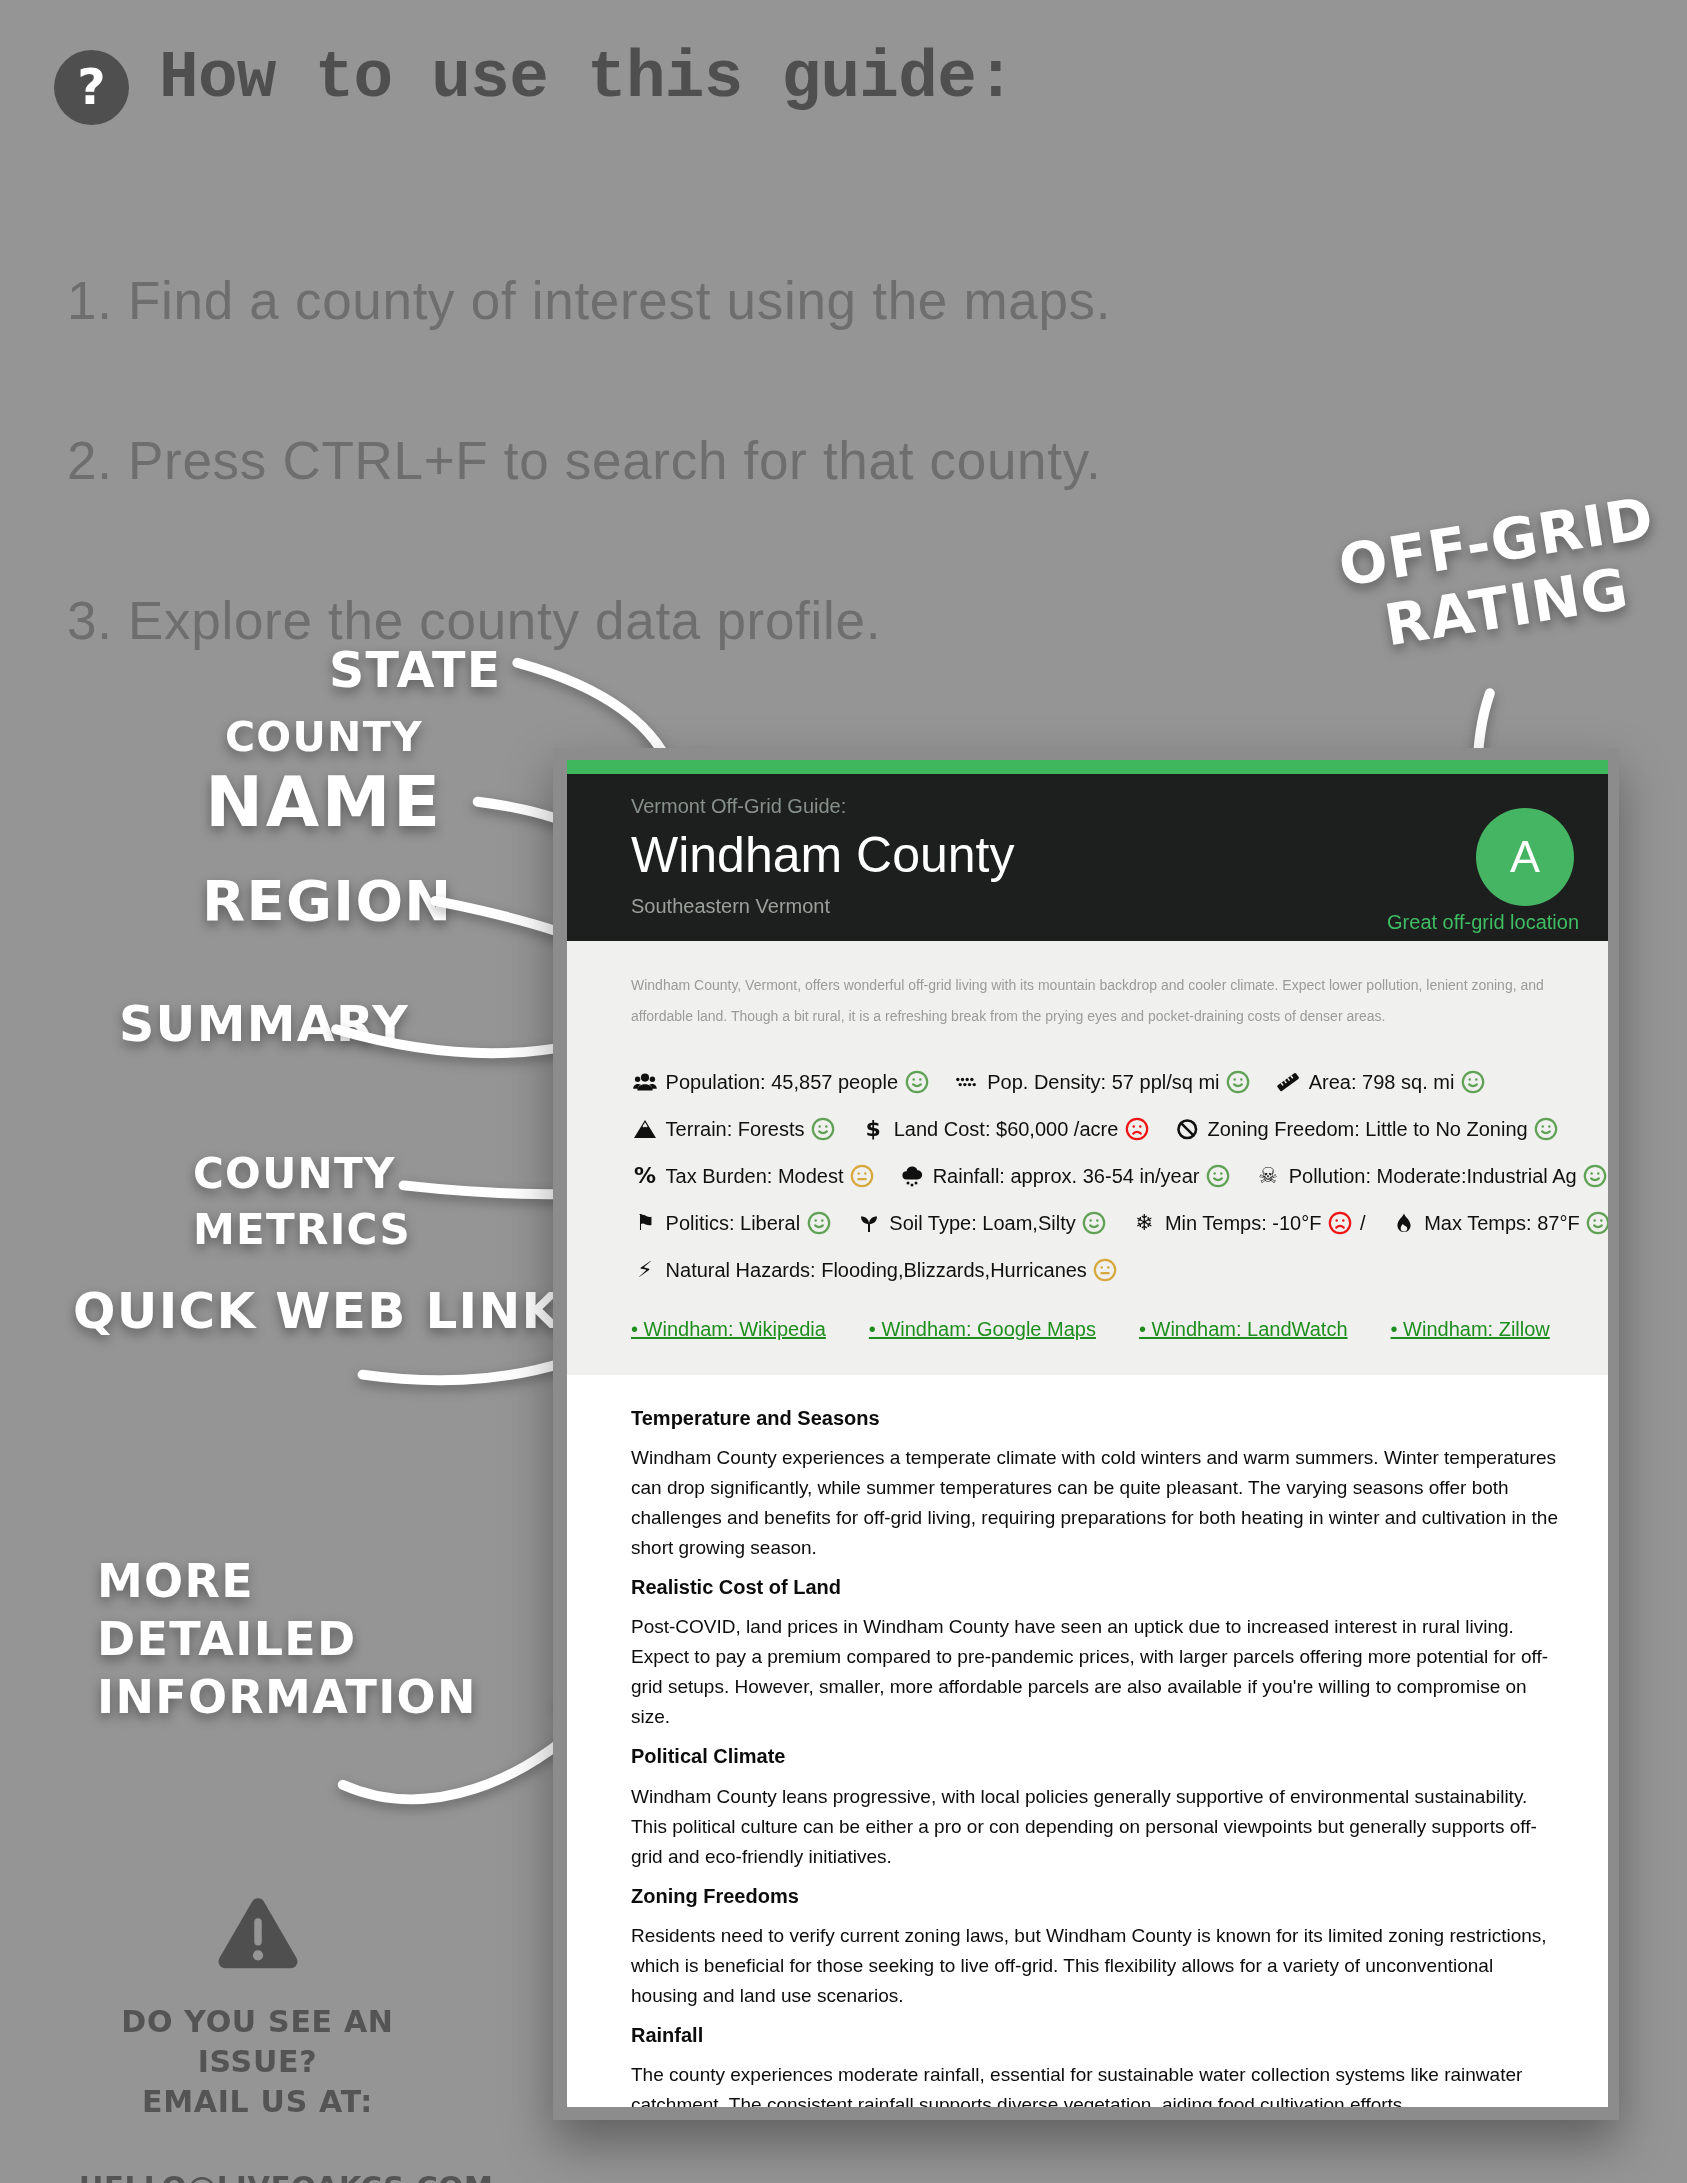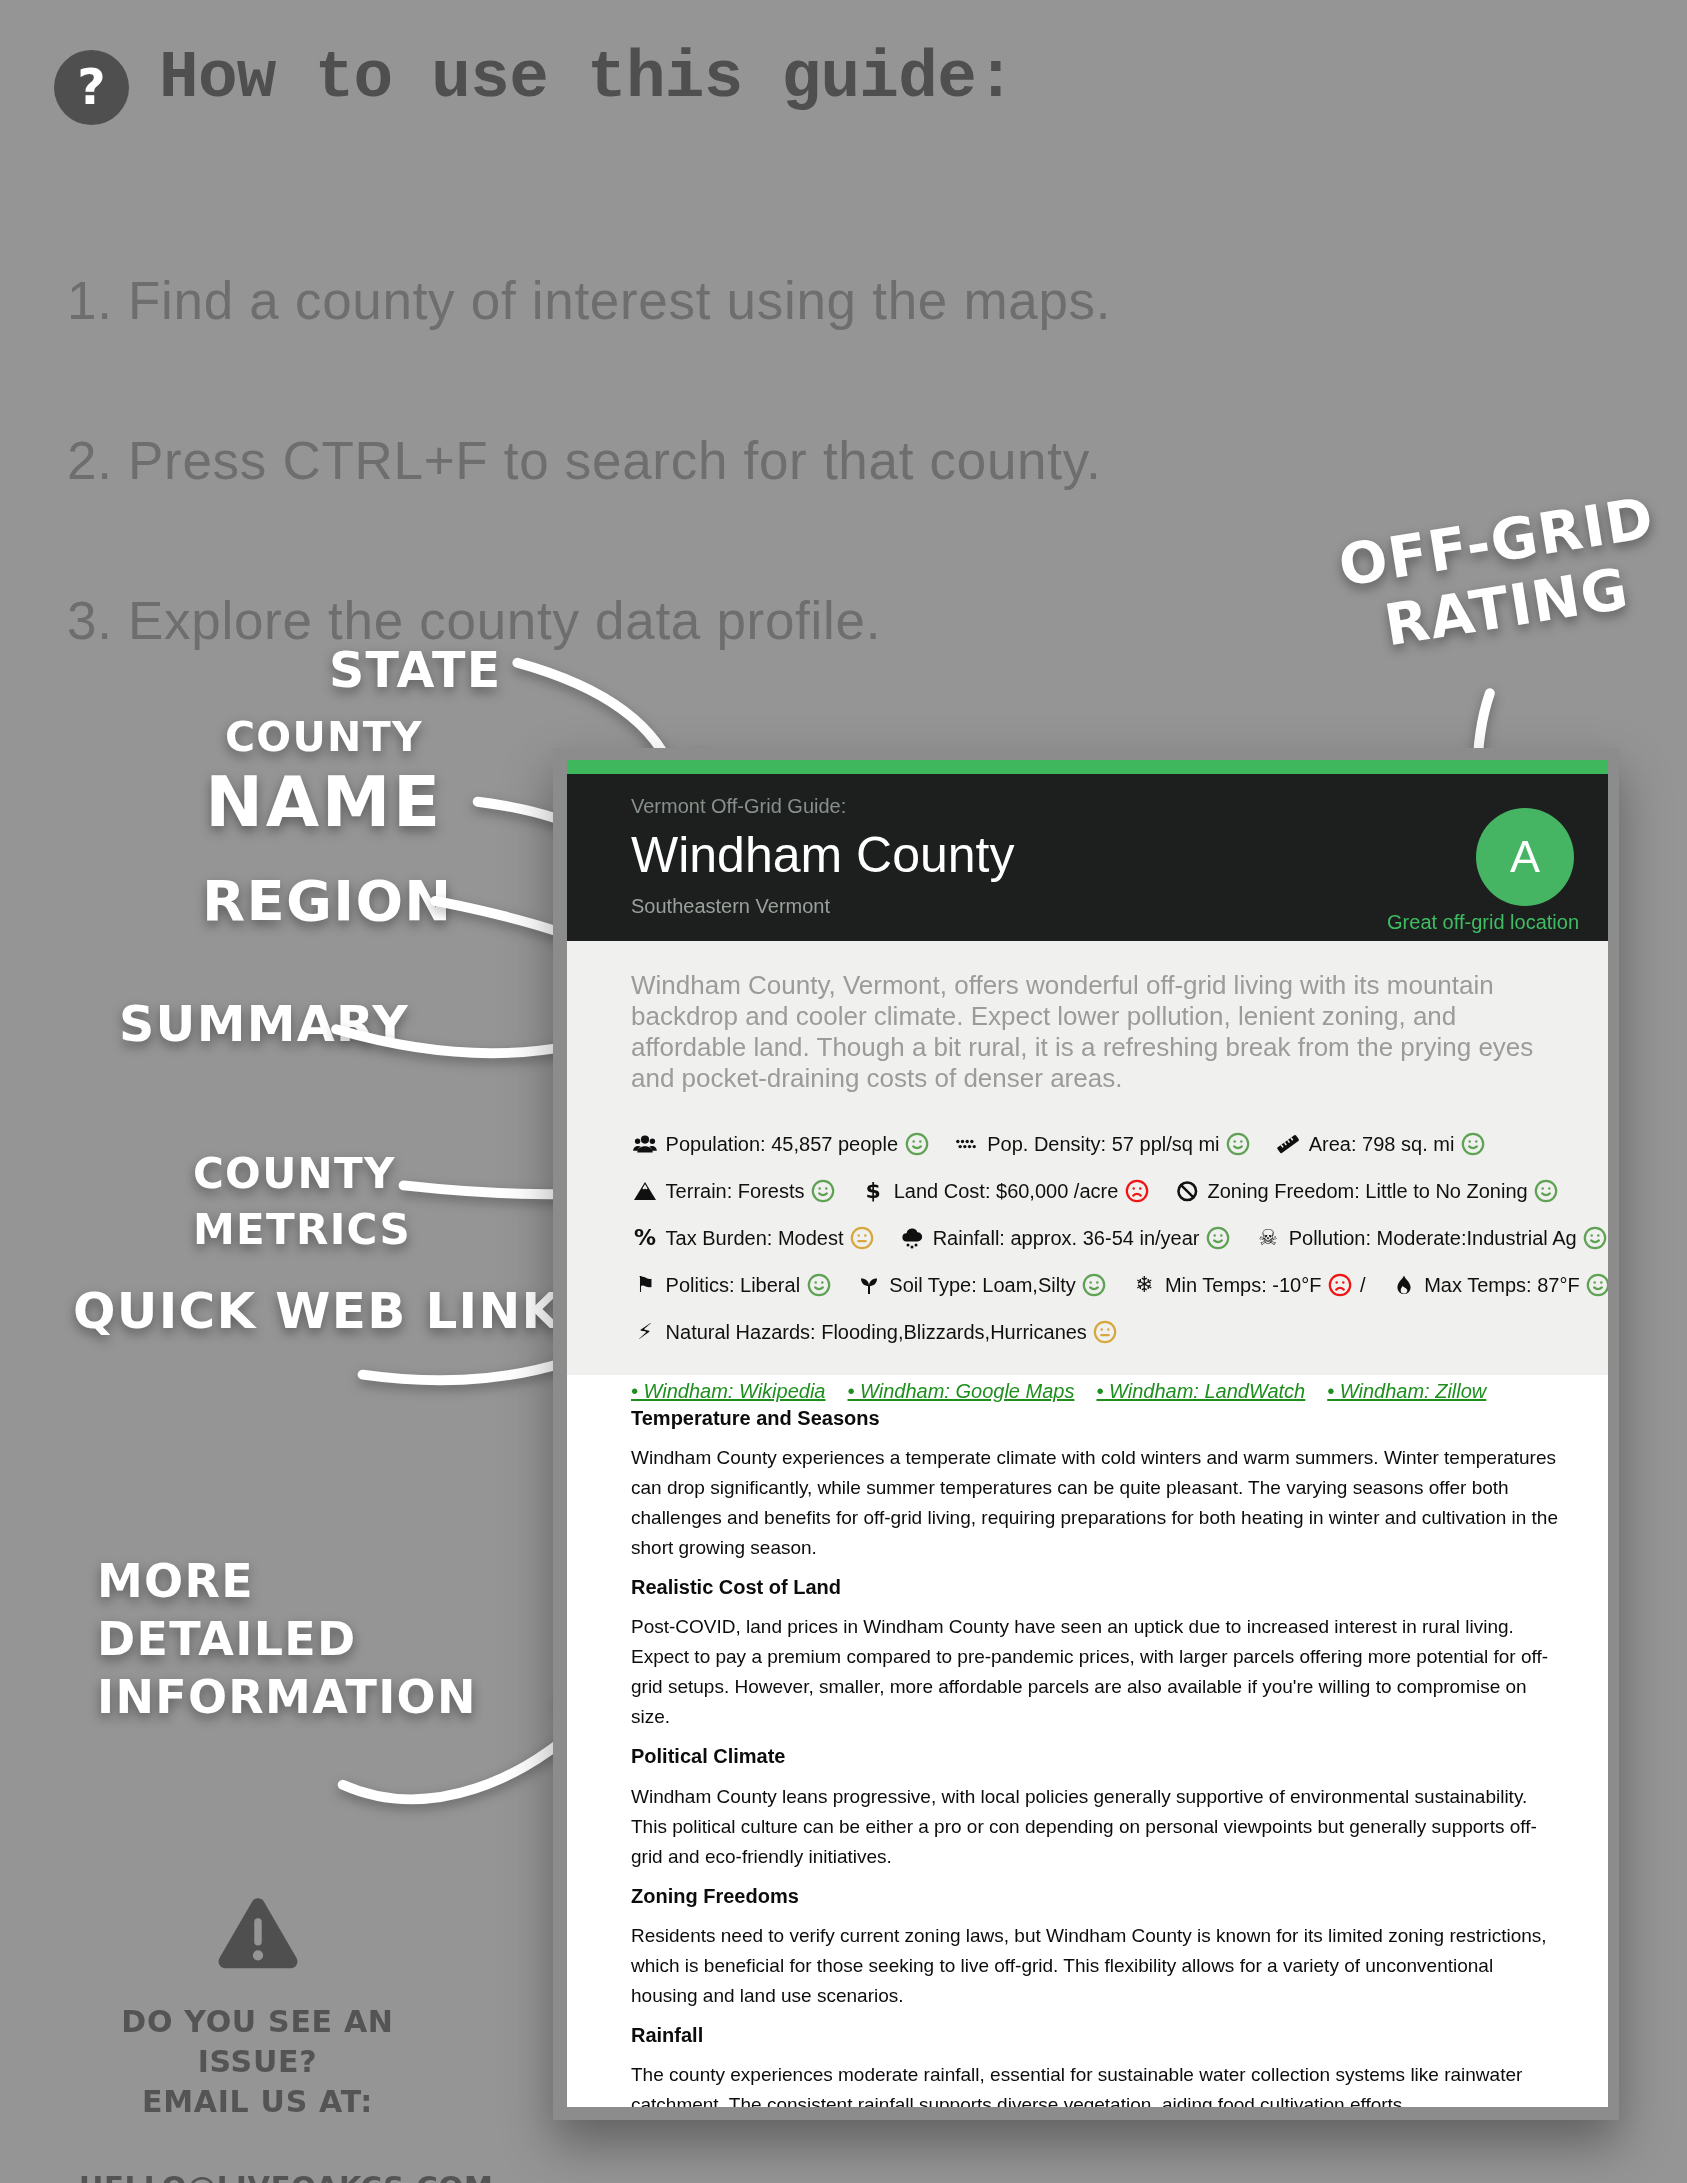--- a/index.html
+++ b/index.html
@@ -66,29 +66,29 @@
   .kicker{padding-top:21px;font-size:20px;color:#87908a;}
   .ctitle{margin-top:8px;font-size:50px;color:#ffffff;letter-spacing:0;}
   .cregion{margin-top:10.6px;font-size:20px;color:#9aa09b;}
   .badge{
     position:absolute;right:34px;top:34px;width:98px;height:98px;border-radius:50%;
     background:#45b563;color:#fff;font-size:45px;
     display:flex;align-items:center;justify-content:center;
   }
   .badge-caption{position:absolute;right:29px;bottom:6.6px;color:#3fbd63;font-size:20px;}
   .band{background:#f0f0ee;height:434px;box-sizing:border-box;padding:29px 53px 0 64px;}
-  .summary{color:#9b9b9b;font-size:26px;line-height:31px;width:928px;}
+  .summary{color:#9b9b9b;font-size:14px;line-height:31px;width:928px;}
   .metrics{margin-top:26.5px;}
   .mrow{display:flex;align-items:center;height:47px;column-gap:24px;font-size:20px;color:#101010;}
   .mitem{display:inline-flex;align-items:center;white-space:nowrap;}
   .micon{display:inline-flex;width:28px;justify-content:center;margin-right:6.6px;}
   .gi{font-family:"DejaVu Sans",sans-serif;font-size:22px;font-weight:bold;line-height:22.5px;}
   .smiley{margin-left:6.6px;}
   .msep{margin-left:8px;font-size:20px;}
-  .links{margin-top:24px;display:flex;column-gap:22px;font-size:20px;font-style:italic;}
+  .links{margin-top:24px;display:flex;column-gap:43px;font-size:20px;}
   .weblink{color:#1e8e1e;text-decoration:underline;cursor:pointer;white-space:nowrap;}
   .cbody{padding:18.5px 53px 0 64px;color:#0c0c0c;}
   .cbody h3{font-size:20px;font-weight:bold;margin:13.2px 0;}
   .cbody p{font-size:19px;line-height:30px;margin:13.2px 0;width:928px;}
   
   .arrows{position:absolute;left:0;top:0;pointer-events:none;}
   .arrow{stroke:#ffffff;stroke-width:15;fill:none;stroke-linecap:round;}
 </style>
 </head>
 <body>

